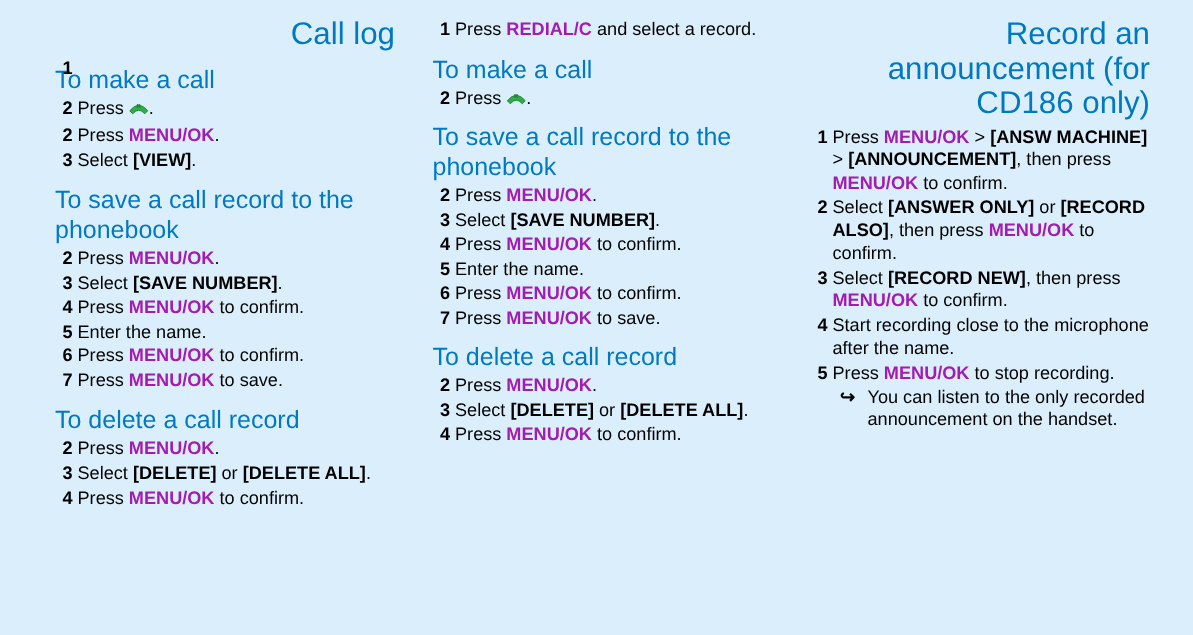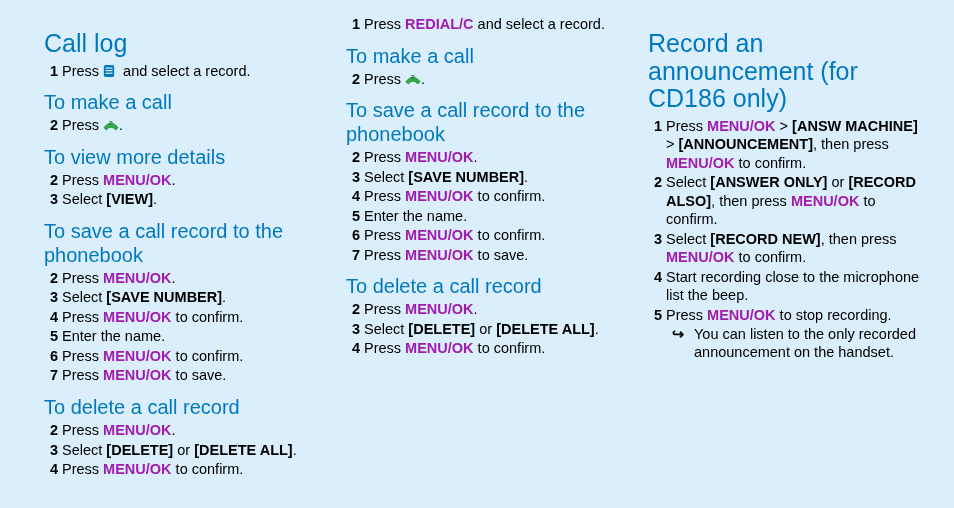--- a/index.html
+++ b/index.html
@@ -14,21 +14,22 @@
     padding:14px 34px 0 44px;
     display:flex;
     gap:30px;
   }
   .col{flex:1;min-width:0}
   .heading{
     color:#0079c1;
     font-weight:400;
     font-size:25px;
     line-height:1.1;
-    margin:16px 0 4px 0;
+    margin:0 0 4px 0;
+    text-align:right;
   }
   .sub{
     color:#0079c1;
     font-weight:400;
     font-size:20px;
     margin:10px 0 2px 0;
     line-height:1.2;
   }
   ol.st{
     list-style:none;
@@ -65,37 +66,31 @@
     top:0;
     font-weight:700;
   }
 </style>
 </head>
 <body>
 
 <div class="col">
   <div class="heading">Call log</div>
   <ol class="st">
-    <li><span class="n">1</span><span>Press <span class="icon"><svg viewBox="0 0 14 16" width="12" height="14">
-              <rect x="1" y="1" width="12" height="14" rx="2" fill="#0079c1"></rect>
-              <rect x="3" y="4" width="8" height="1.2" fill="#fff"></rect>
-              <rect x="3" y="7" width="8" height="1.2" fill="#fff"></rect>
-              <rect x="3" y="10" width="8" height="1.2" fill="#fff"></rect>
-            </svg></span> and select a record.</span></li>
+    <li><span class="n">1</span></li>
   </ol>
 
   <div class="sub">To make a call</div>
   <ol class="st">
     <li><span class="n">2</span><span>Press <span class="icon"><svg viewBox="0 0 20 14" width="16" height="12">
               <path d="M1 9 Q10 -2 19 9 L16 12 Q10 5 4 12 Z" fill="#2fae47" stroke="#1a7a30" stroke-width="0.8"></path>
               <text x="10" y="6" text-anchor="middle" font-size="6" font-weight="700" fill="#1a7a30">R</text>
             </svg></span>.</span></li>
   </ol>
 
-  <div class="sub">To view more details</div>
   <ol class="st">
     <li><span class="n">2</span><span>Press <span class="blue">MENU/OK</span>.</span></li>
     <li><span class="n">3</span><span>Select <span class="b">[VIEW]</span>.</span></li>
   </ol>
 
   <div class="sub">To save a call record to the phonebook</div>
   <ol class="st">
     <li><span class="n">2</span><span>Press <span class="blue">MENU/OK</span>.</span></li>
     <li><span class="n">3</span><span>Select <span class="b">[SAVE NUMBER]</span>.</span></li>
     <li><span class="n">4</span><span>Press <span class="blue">MENU/OK</span> to confirm.</span></li>
@@ -142,18 +137,18 @@
     <li><span class="n">4</span><span>Press <span class="blue">MENU/OK</span> to confirm.</span></li>
   </ol>
 </div>
 
 <div class="col">
   <div class="heading">Record an announcement (for CD186 only)</div>
   <ol class="st">
     <li><span class="n">1</span><span>Press <span class="blue">MENU/OK</span> &gt; <span class="b">[ANSW MACHINE]</span> &gt; <span class="b">[ANNOUNCEMENT]</span>, then press <span class="blue">MENU/OK</span> to confirm.</span></li>
     <li><span class="n">2</span><span>Select <span class="b">[ANSWER ONLY]</span> or <span class="b">[RECORD ALSO]</span>, then press <span class="blue">MENU/OK</span> to confirm.</span></li>
     <li><span class="n">3</span><span>Select <span class="b">[RECORD NEW]</span>, then press <span class="blue">MENU/OK</span> to confirm.</span></li>
-    <li><span class="n">4</span><span>Start recording close to the microphone list the beep.</span></li>
+    <li><span class="n">4</span><span>Start recording close to the microphone after the name.</span></li>
     <li><span class="n">5</span><span>Press <span class="blue">MENU/OK</span> to stop recording.</span>
       <div class="tip">You can listen to the only recorded announcement on the handset.</div>
     </li>
   </ol>
 </div>
 
 </body></html>

